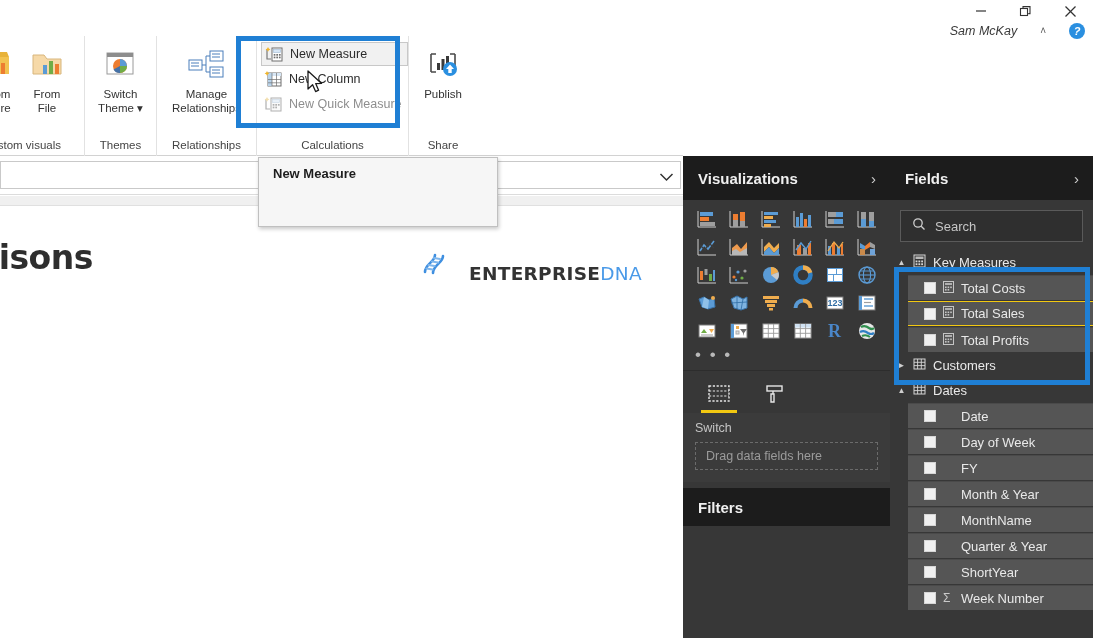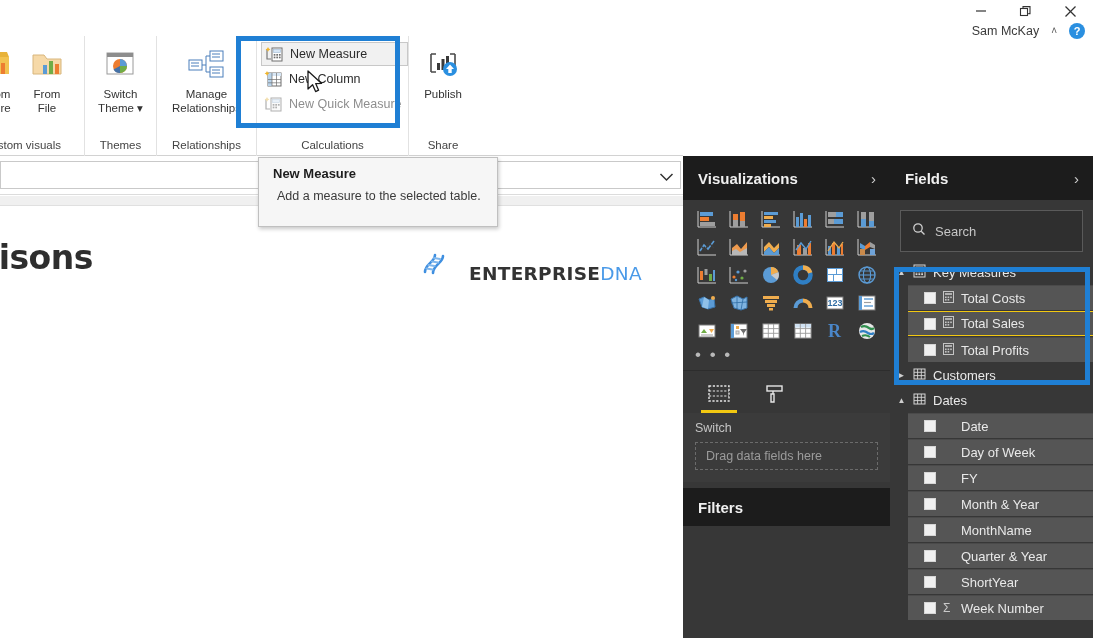--- a/index.html
+++ b/index.html
@@ -21,21 +21,21 @@
     display: flex; align-items: center;
   }
   .win-btn {
     width: 45px; height: 22px; display: flex; align-items: center;
     justify-content: center; color: #444; font-size: 12px;
     font-family: "DejaVu Sans", sans-serif;
   }
   .win-btn svg { display: block; }
   .acct-row {
     position: absolute; right: 8px; top: 23px;
-    display: flex; align-items: center; gap: 12px;
+    display: flex; align-items: center; gap: 23px; font-style: italic;
   }
   .acct-name { font-size: 12.5px; color: #3a3a3a; }
   .acct-chev { color: #555; font-size: 10px; line-height: 1; }
   .help-badge {
     width: 16px; height: 16px; border-radius: 50%; background: #2a8fe0;
     color: #fff; font-size: 11px; font-weight: bold; display: flex;
     align-items: center; justify-content: center;
   }
 
   
@@ -177,21 +177,21 @@
   .filter-card-top {
     display: flex; align-items: center; justify-content: space-between;
   }
   .filter-name { color: #f2f2f2; font-size: 13px; font-weight: bold; }
   .filter-x { color: #dcdcdc; font-size: 13px; }
   .filter-val { color: #e8e8e8; font-size: 13px; margin-top: 6px; }
 
   
   .search-wrap { padding: 10px 10px 8px; }
   .search-box {
-    height: 42px; background: #2f2f2f; border: 1px solid #5a5a5a;
+    height: 32px; background: #2f2f2f; border: 1px solid #5a5a5a;
     display: flex; align-items: center; gap: 9px; padding-left: 11px;
   }
   .search-ph { color: #c6c6c6; font-size: 13px; }
   .field-list { }
   .field-row {
     height: 25px; display: flex; align-items: center;
     color: #e9e9e9; font-size: 13px;
   }
   .field-row.table { padding-left: 7px; gap: 7px; }
   .field-row.leaf {
@@ -893,21 +893,20 @@
         <span>Week Number</span>
       </div>
     </div>
   </div>
 
   <div class="hl" style="left:236px; top:36px; width:164px; height:92px;"></div>
   <div class="hl" style="left:894px; top:267px; width:196px; height:118px;"></div>
 
   <div class="tooltip">
     <div class="tt-title">New Measure</div>
-    <div class="tt-body">Add a measure to the selected table.</div>
   </div>
 
   <div class="cursor">
     <svg width="18" height="26" viewBox="0 0 18 26">
       <path d="M1 1 L1 19 L5.6 14.8 L8.6 21.6 L11.6 20.2 L8.7 13.6 L14.6 13.4 Z" fill="#ffffff" stroke="#1b1b1b" stroke-width="1.3" stroke-linejoin="round"></path>
     </svg>
   </div>
 
 </div>
 

